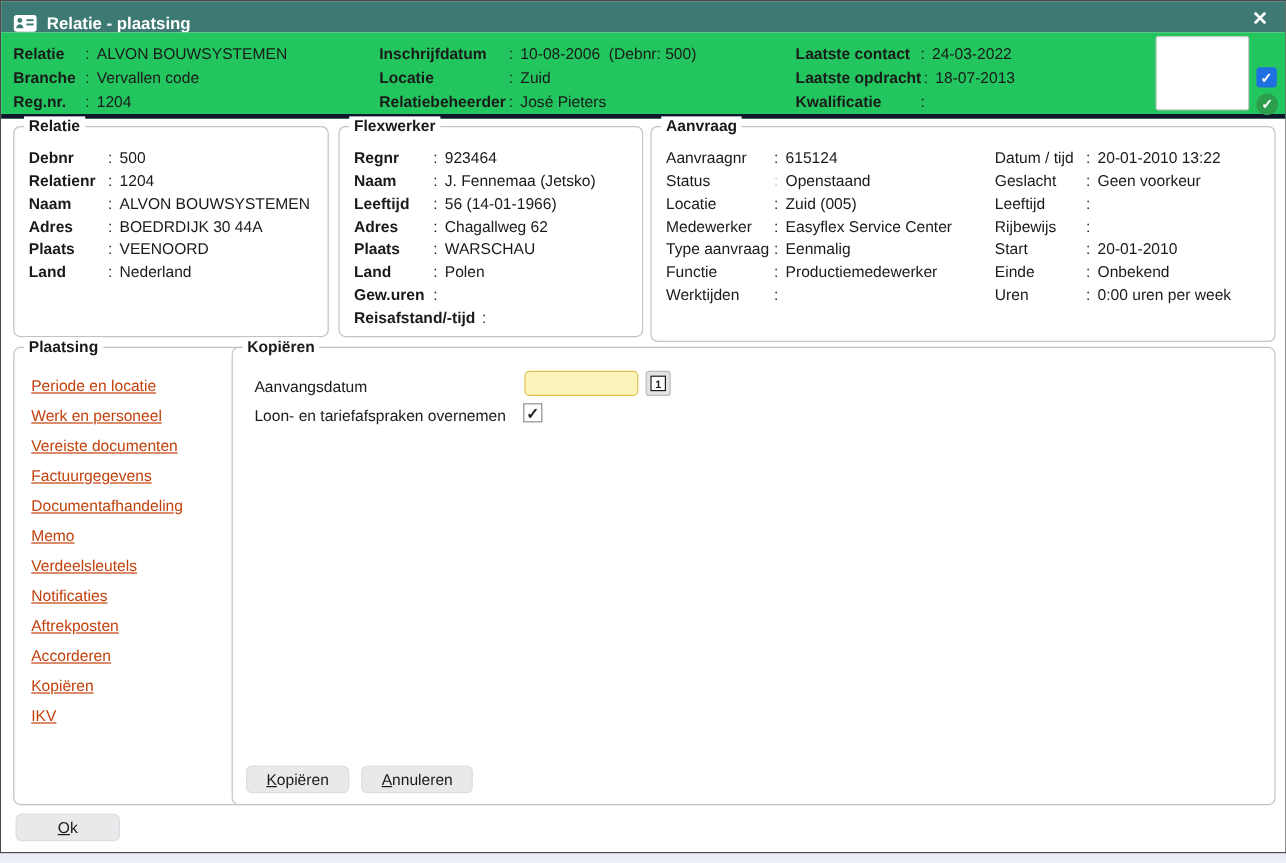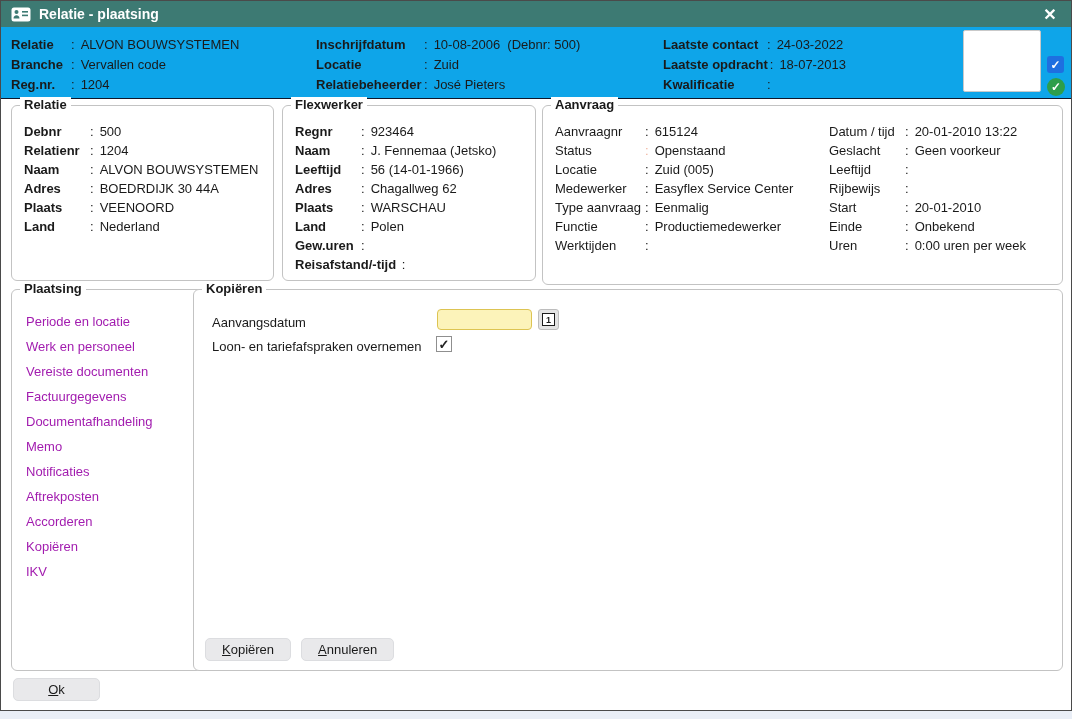--- a/index.html
+++ b/index.html
@@ -10,33 +10,33 @@
     font-family:"Liberation Sans", sans-serif;
     font-size:13px; color:#1a1a1a;
     -webkit-font-smoothing:antialiased;
   }
   .window {
     position:absolute; top:0; left:0; width:1072px; height:711px;
     border:1px solid #4a4a4a; background:#fff;
   }
   
   .titlebar {
-    height:26px; background:#3d7a73; display:flex; align-items:center;
+    height:26px; background:#3d7a73; display:flex; align-items:flex-end;
     padding:0 10px; color:#fff;
   }
   .titlebar .app-icon { display:flex; margin-right:8px; }
   .titlebar .title { font-weight:bold; font-size:14px; flex:1; }
   .close-btn {
     width:22px; height:22px; display:flex; align-items:center; justify-content:center;
     color:#fff; font-size:16px; font-weight:bold; cursor:pointer;
   }
   
   .header {
-    position:relative; height:72px; background:#0ea5e9;
-    border-bottom:1px solid #0f172a;
+    position:relative; height:72px; background:#22c55e;
+    border-bottom:4px solid #0f172a;
   }
   .hdr-col { position:absolute; top:8px; }
   .hdr-col .row { line-height:20px; }
   .hdr-col .lbl { font-weight:bold; }
   .hdr-col1 { left:10px; }  .hdr-col1 .lbl { display:inline-block; min-width:58px; white-space:pre; }
   .hdr-col2 { left:315px; } .hdr-col2 .lbl { display:inline-block; min-width:106px; white-space:pre; }
   .hdr-col3 { left:662px; } .hdr-col3 .lbl { display:inline-block; min-width:102px; white-space:pre; }
   .photo-box {
     position:absolute; left:962px; top:3px; width:78px; height:62px;
     background:#fff; border:1px solid #c9c9c9; border-radius:2px;
@@ -75,21 +75,21 @@
 
   .relatie-rows .lbl, .flexwerker-rows .lbl { font-weight:bold; min-width:64px; }
   .aanvraag-left  { top:16px; left:12px; }
   .aanvraag-left .lbl  { min-width:88px; }
   .aanvraag-right { top:16px; left:286px; }
   .aanvraag-right .lbl { min-width:74px; }
 
   
   .side-links { position:absolute; top:24px; left:14px; }
   .side-link-row { height:25px; }
-  .side-link { color:#a21caf; cursor:pointer; }
+  .side-link { color:#c2410c; text-decoration:underline; cursor:pointer; }
 
   
   .field-label  { position:absolute; left:18px; top:25px; }
   .chk-label    { position:absolute; left:18px; top:49px; }
   .date-input {
     position:absolute; left:243px; top:19px; width:95px; height:21px;
     background:#fcf3ba; border:1px solid #ddc452; border-radius:4px;
     padding:0 5px; font-family:"Liberation Sans", sans-serif; font-size:13px;
   }
   .cal-btn {
@@ -212,20 +212,21 @@
 
     <div class="gbox box-plaatsing">
       <span class="legend">Plaatsing</span>
       <div class="side-links">
           <div class="side-link-row"><a class="side-link">Periode en locatie</a></div>
           <div class="side-link-row"><a class="side-link">Werk en personeel</a></div>
           <div class="side-link-row"><a class="side-link">Vereiste documenten</a></div>
           <div class="side-link-row"><a class="side-link">Factuurgegevens</a></div>
           <div class="side-link-row"><a class="side-link">Documentafhandeling</a></div>
           <div class="side-link-row"><a class="side-link">Memo</a></div>
+          <div class="side-link-row"><a class="side-link">Verdeelsleutels</a></div>
           <div class="side-link-row"><a class="side-link">Notificaties</a></div>
           <div class="side-link-row"><a class="side-link">Aftrekposten</a></div>
           <div class="side-link-row"><a class="side-link">Accorderen</a></div>
           <div class="side-link-row"><a class="side-link">Kopiëren</a></div>
           <div class="side-link-row"><a class="side-link">IKV</a></div>
         </div>
     </div>
 
     <div class="gbox box-kopieren">
       <span class="legend">Kopiëren</span>

